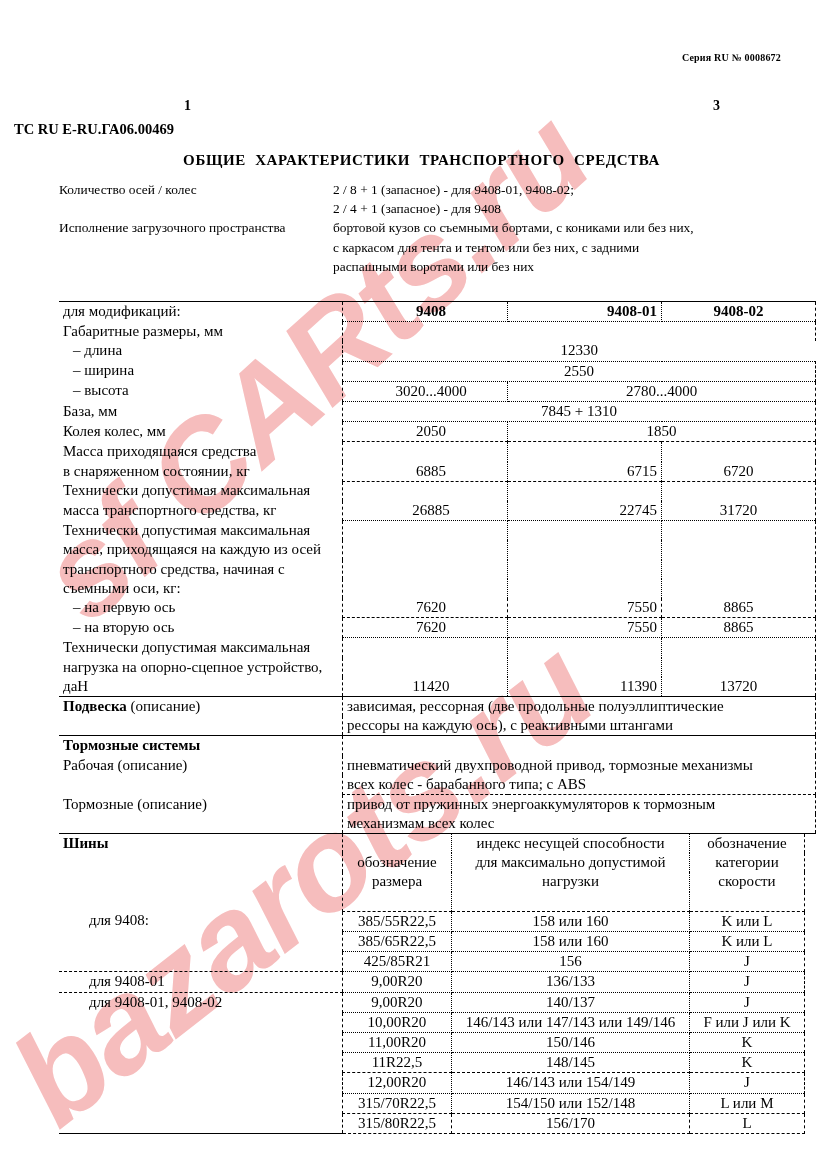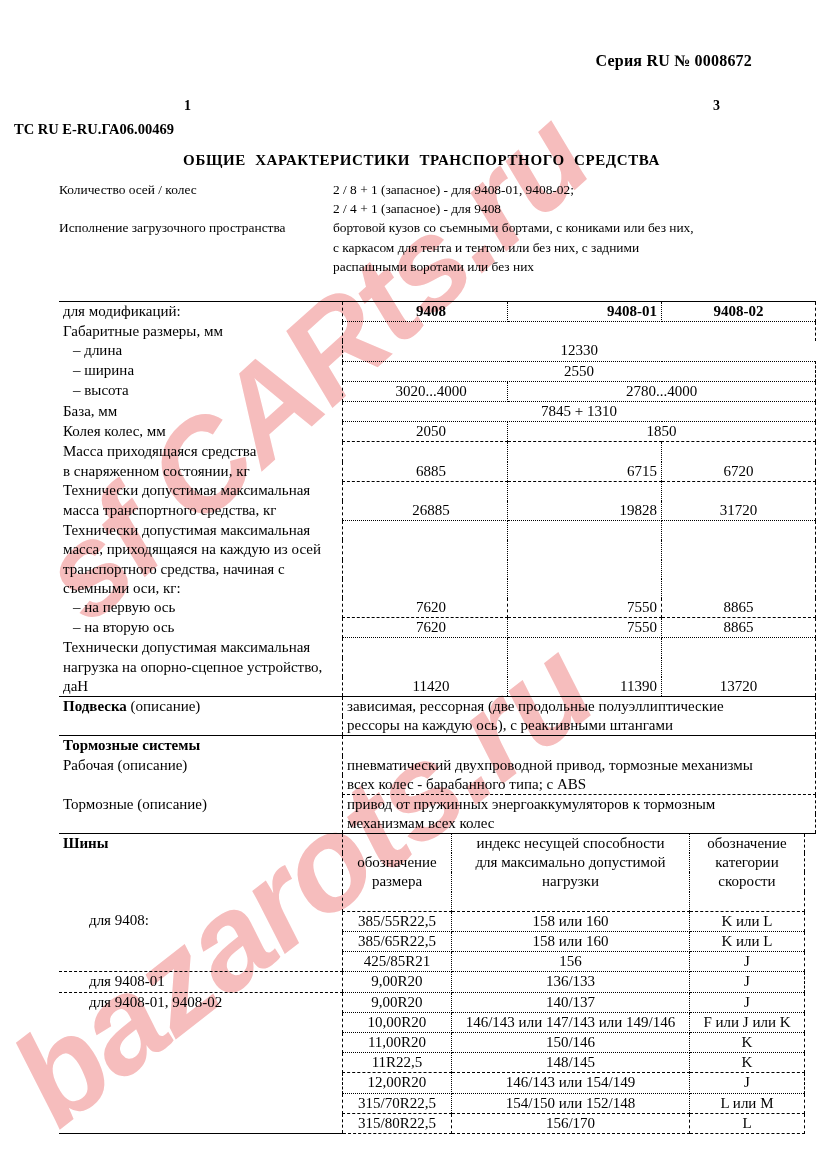--- a/index.html
+++ b/index.html
@@ -52,24 +52,24 @@
     font-style: italic;
   }
 
   
   .content {
     position: relative;
     z-index: 10;
   }
   .series-line {
     position: absolute;
-    right: 75px;
+    right: 46px;
     top: 52px;
     font-weight: 700;
-    font-size: 16px;
+    font-size: 10px;
     letter-spacing: 0.2px;
   }
   .pageno-left {
     position: absolute;
     left: 184px;
     top: 98px;
     font-weight: 700;
     font-size: 14px;
   }
   .pageno-right {
@@ -262,21 +262,21 @@
         <tr>
           <td class="lbl">Технически допустимая максимальная</td>
           <td class="c1 bl-dash br-dot"></td>
           <td class="c2 br-dot"></td>
           <td class="c3 br-dash"></td>
         </tr>
 
         <tr>
           <td class="lbl">масса транспортного средства, кг</td>
           <td class="c1 ctr bb-dot bl-dash br-dot">26885</td>
-          <td class="c2 ctr bb-dot br-dot">19828</td>
+          <td class="c2 ctr bb-dot br-dot">22745</td>
           <td class="c3 ctr bb-dot br-dash">31720</td>
         </tr>
 
         <tr>
           <td class="lbl">Технически допустимая максимальная</td>
           <td class="c1 bl-dash br-dot"></td>
           <td class="c2 br-dot"></td>
           <td class="c3 br-dash"></td>
         </tr>
         <tr>

